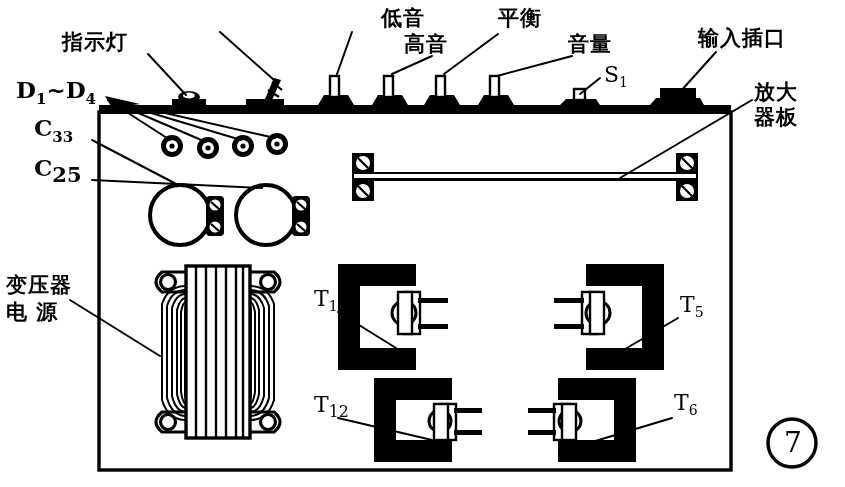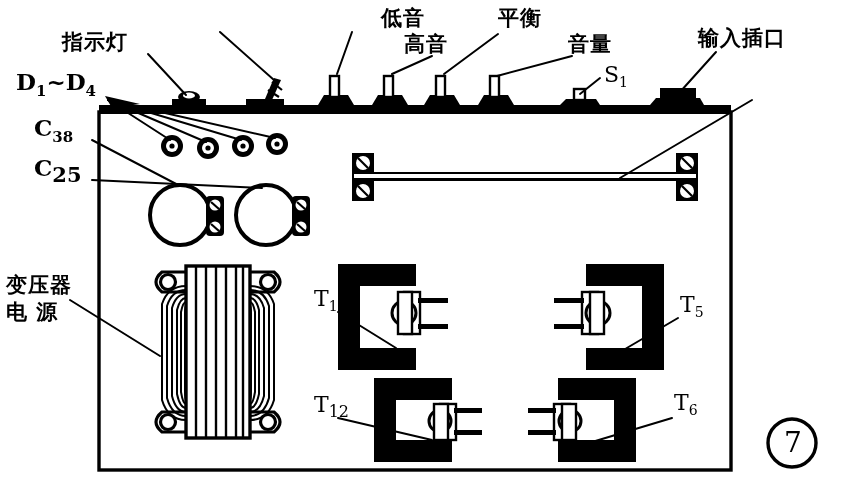--- a/index.html
+++ b/index.html
@@ -311,32 +311,36 @@
   <div style="position:absolute;left:344px;top:4px;font-size:21px;font-weight:700;letter-spacing:1px;margin-left:37px;">低音</div>
 
   <div style="position:absolute;left:404px;top:30px;font-size:21px;font-weight:700;letter-spacing:1px;text-align:center;">高音</div>
 
   <div style="position:absolute;left:498px;top:4px;font-size:21px;font-weight:700;letter-spacing:1px;">平衡</div>
 
   <div style="position:absolute;left:568px;top:30px;font-size:21px;font-weight:700;letter-spacing:1px;">音量</div>
 
   <div style="position:absolute;left:698px;top:24px;font-size:21px;font-weight:700;letter-spacing:1px;">输入插口</div>
 
+  <div style="position:absolute;left:754px;top:80px;font-size:21px;font-weight:700;line-height:25px;letter-spacing:1px;">
+    <div>放大</div>
+    <div>器板</div>
+  </div>
 
   <div style="position:absolute;left:6px;top:272px;font-size:21px;font-weight:700;line-height:27px;letter-spacing:1px;">
     <div>变压器</div>
     <div>电  源</div>
   </div>
 
-  <div style="position:absolute;left:16px;top:68px;font-family:'DejaVu Serif','Liberation Serif',serif;font-size:23px;font-weight:700;">
+  <div style="position:absolute;left:16px;top:76px;font-family:'DejaVu Serif','Liberation Serif',serif;font-size:23px;font-weight:700;">
     <span>D</span><span style="font-size:15px;vertical-align:sub;">1</span><span>~D</span><span style="font-size:15px;vertical-align:sub;">4</span>
   </div>
 
   <div style="position:absolute;left:34px;top:114px;font-family:'DejaVu Serif','Liberation Serif',serif;font-size:23px;font-weight:700;">
-    <span>C</span><span style="font-size:15px;vertical-align:sub;">38</span>
+    <span>C</span><span style="font-size:15px;vertical-align:sub;">33</span>
   </div>
 
   <div style="position:absolute;left:34px;top:154px;font-family:'DejaVu Serif','Liberation Serif',serif;font-size:23px;font-weight:700;">
     <span>C</span><span style="font-size:21px;vertical-align:sub;">25</span>
   </div>
 
   <div style="position:absolute;left:604px;top:62px;font-family:'DejaVu Serif','Liberation Serif',serif;font-size:22px;">
     <span>S</span><span style="font-size:14px;vertical-align:sub;">1</span>
   </div>
 

